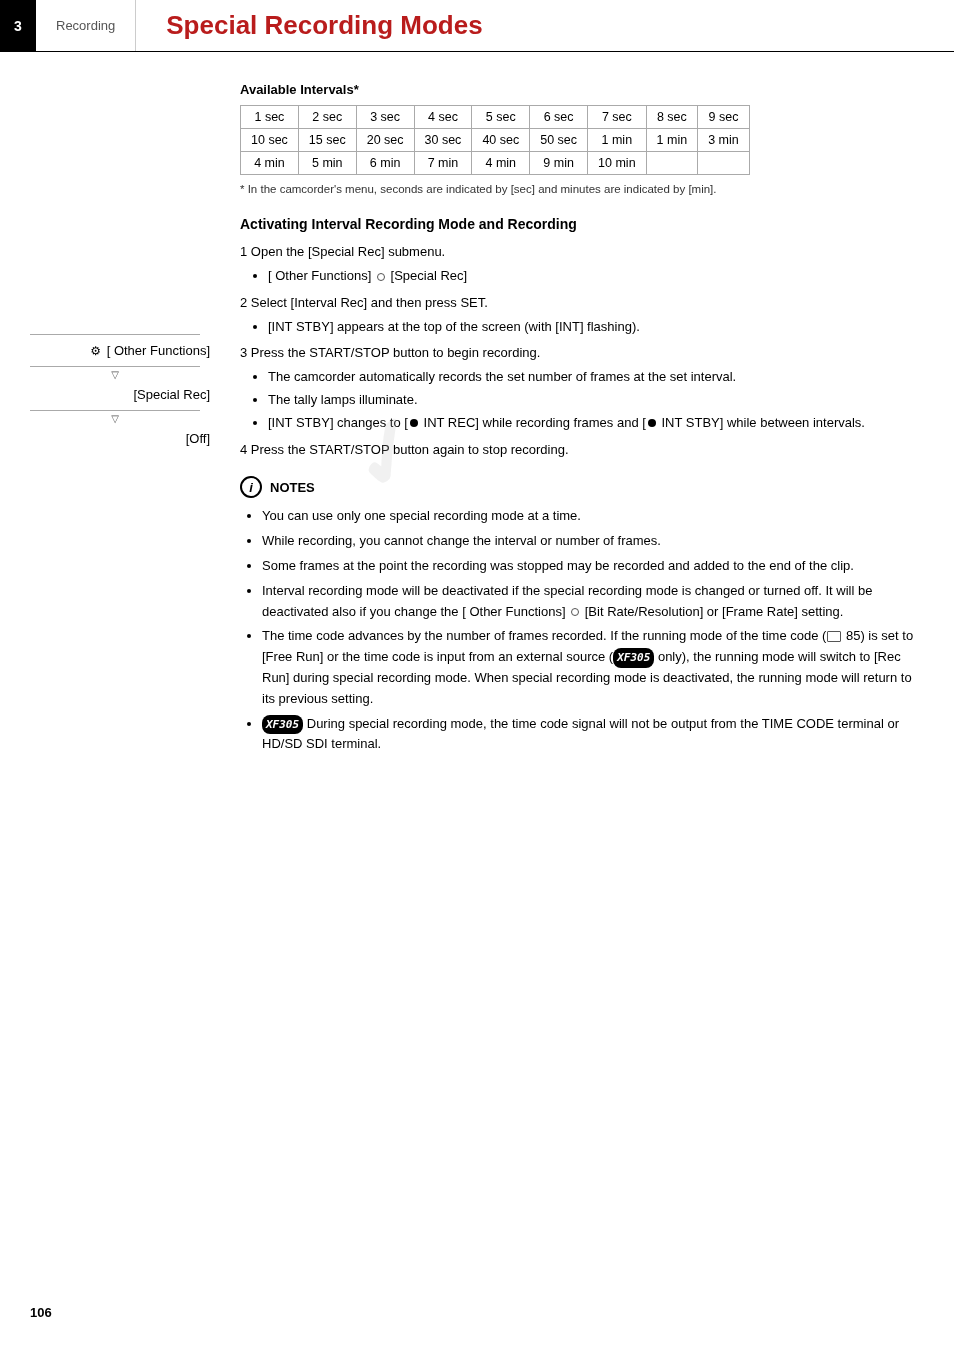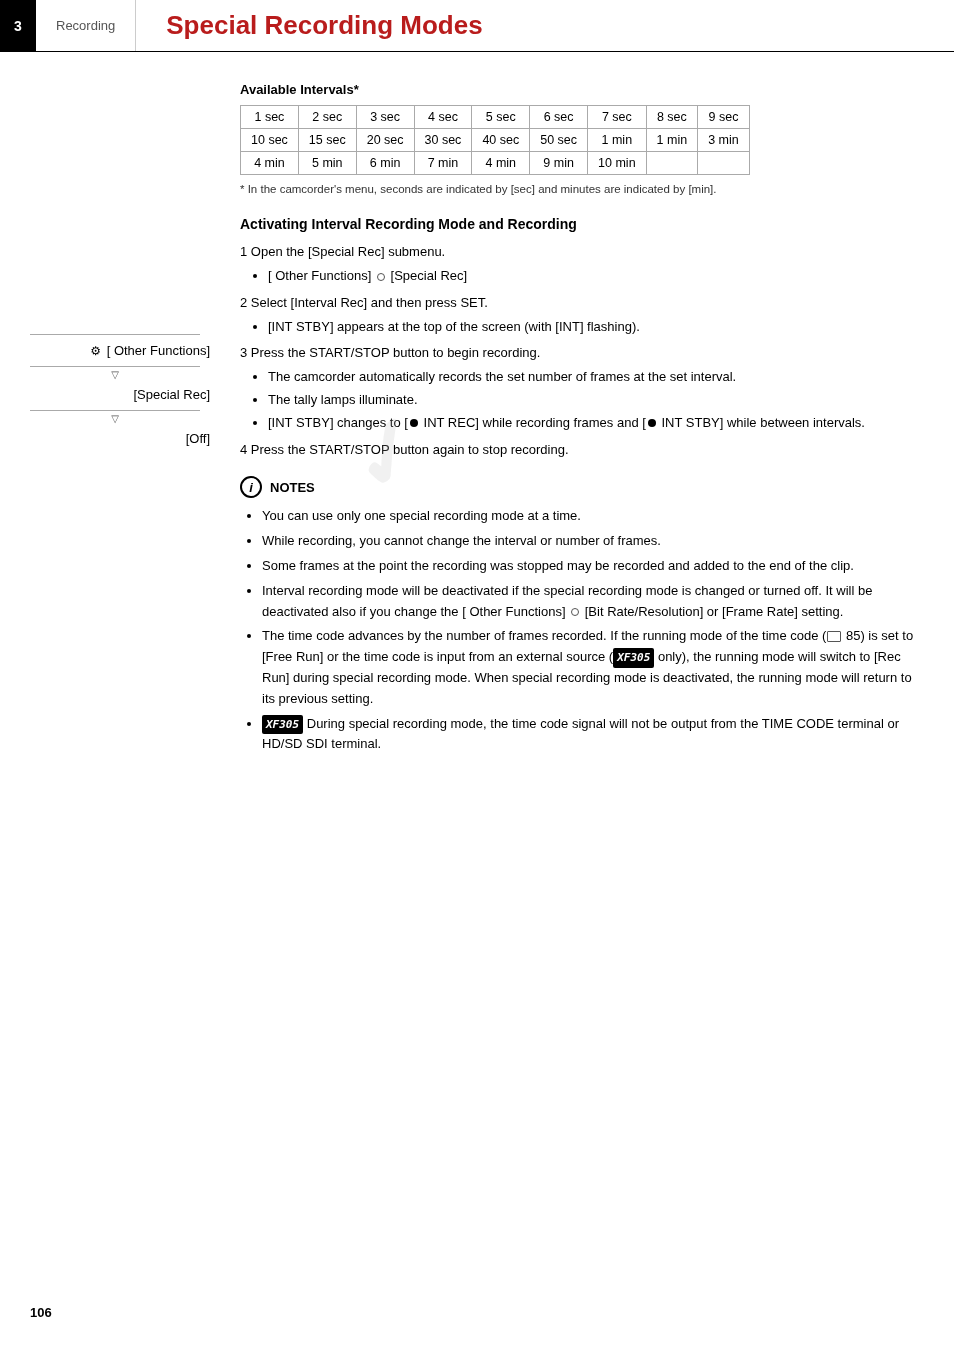--- a/index.html
+++ b/index.html
@@ -178,21 +178,21 @@
     }
 
     
     .xf305-badge {
       background: #000;
       color: #fff;
       font-size: 11px;
       font-weight: bold;
       font-style: italic;
       padding: 1px 4px;
-      border-radius: 2px;
+      border-radius: 8px;
       display: inline-block;
       font-family: monospace;
     }
 
     
     .page-footer {
       position: absolute;
       bottom: 28px;
       left: 30px;
       font-size: 13px;

